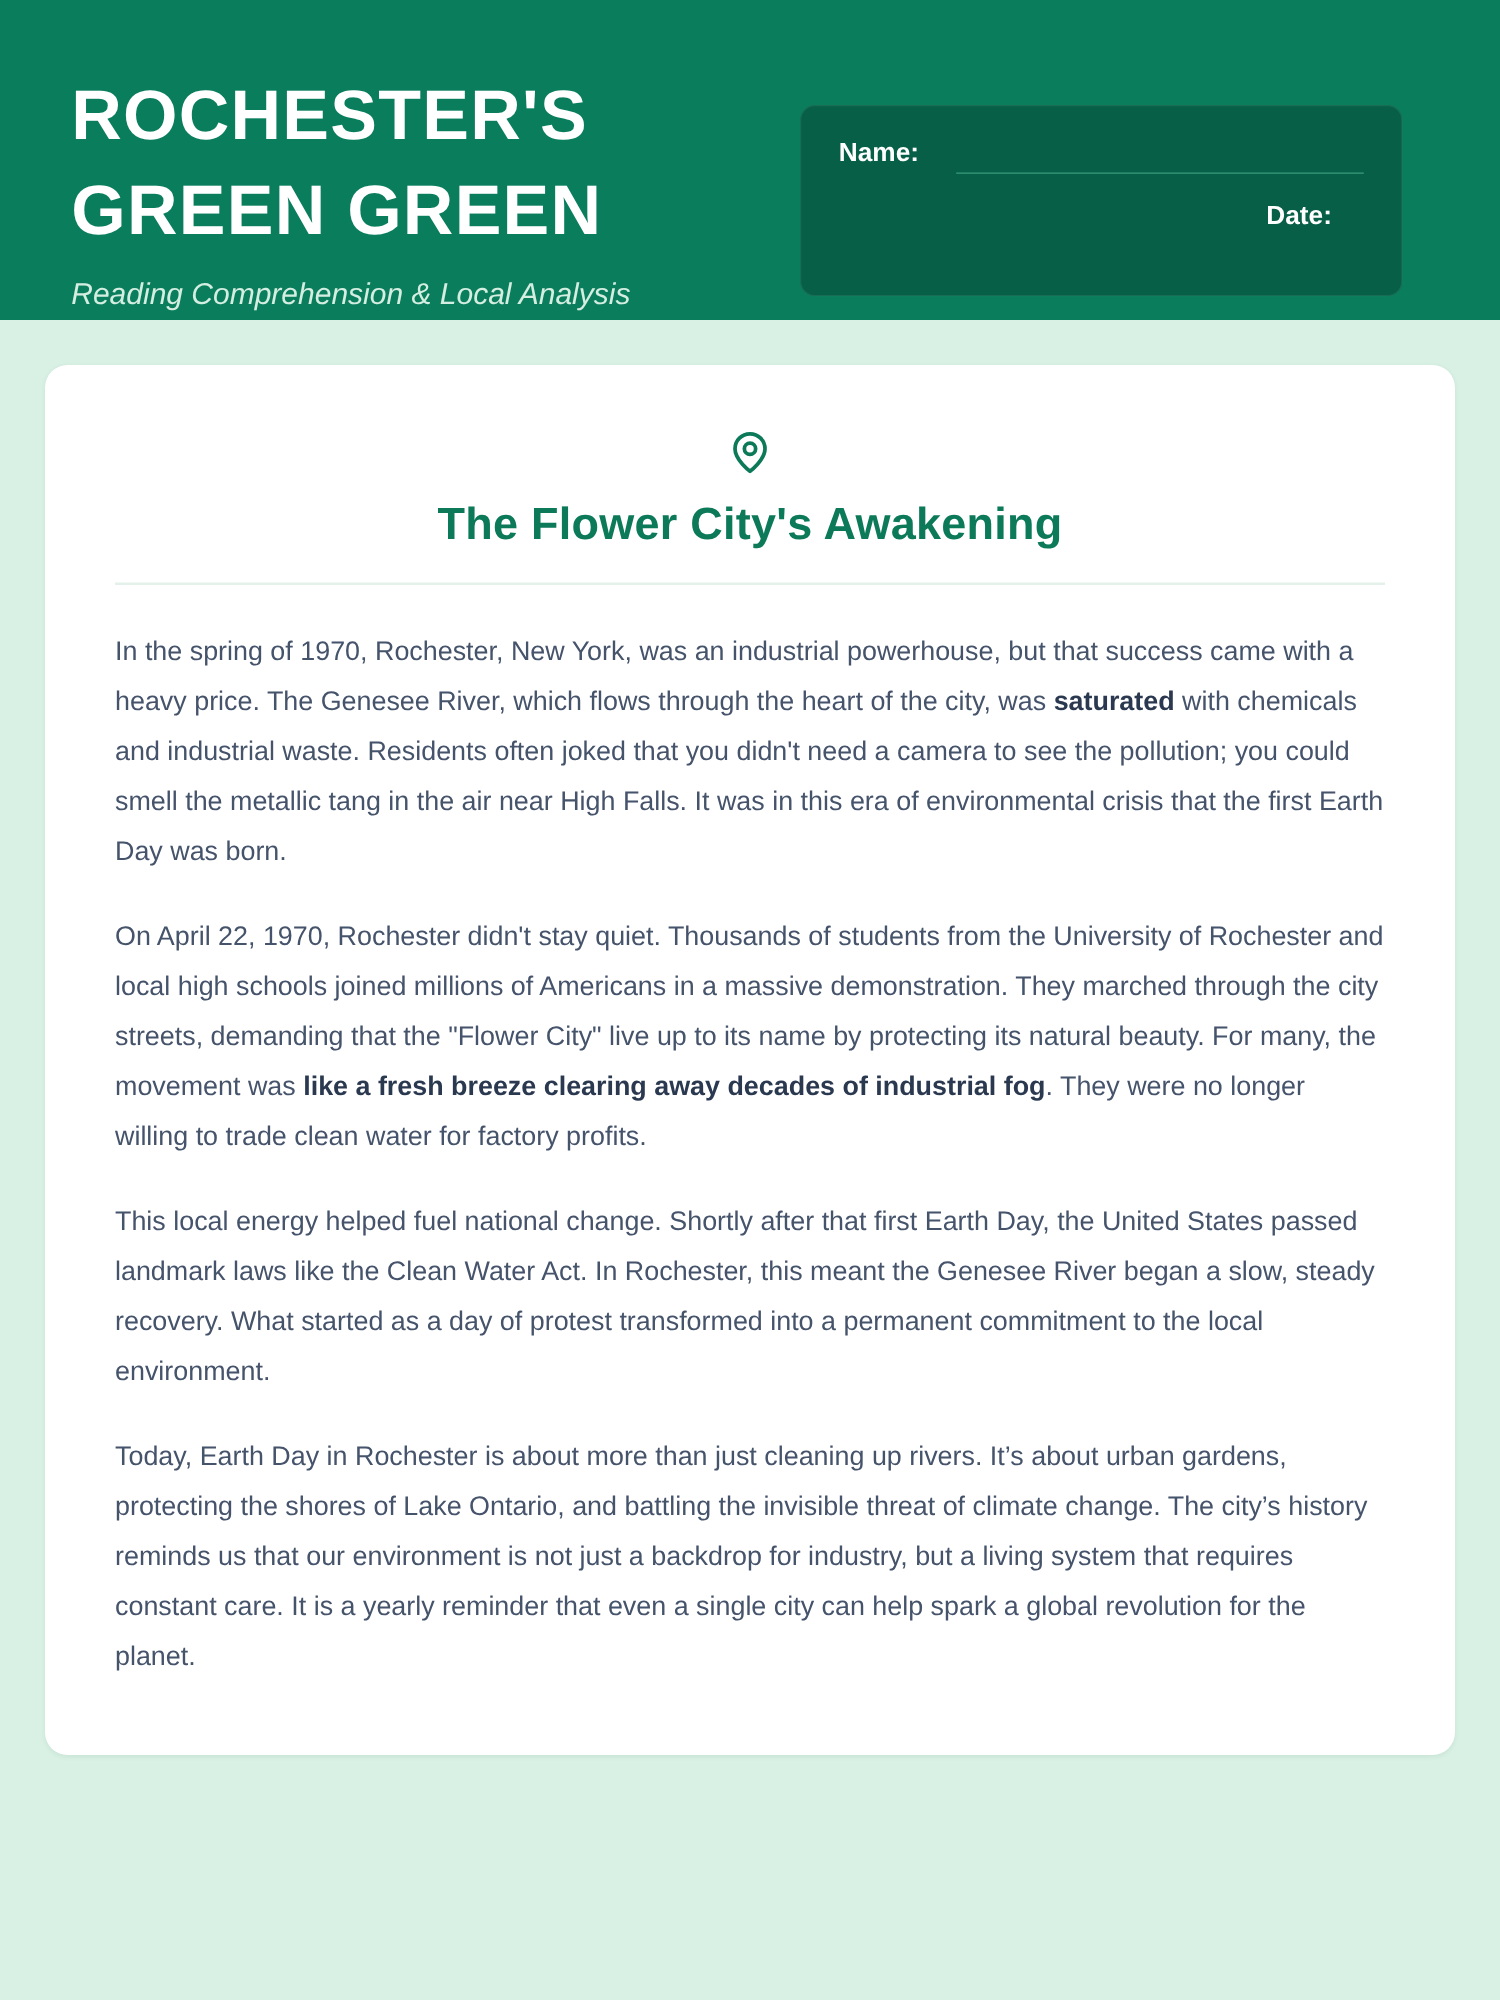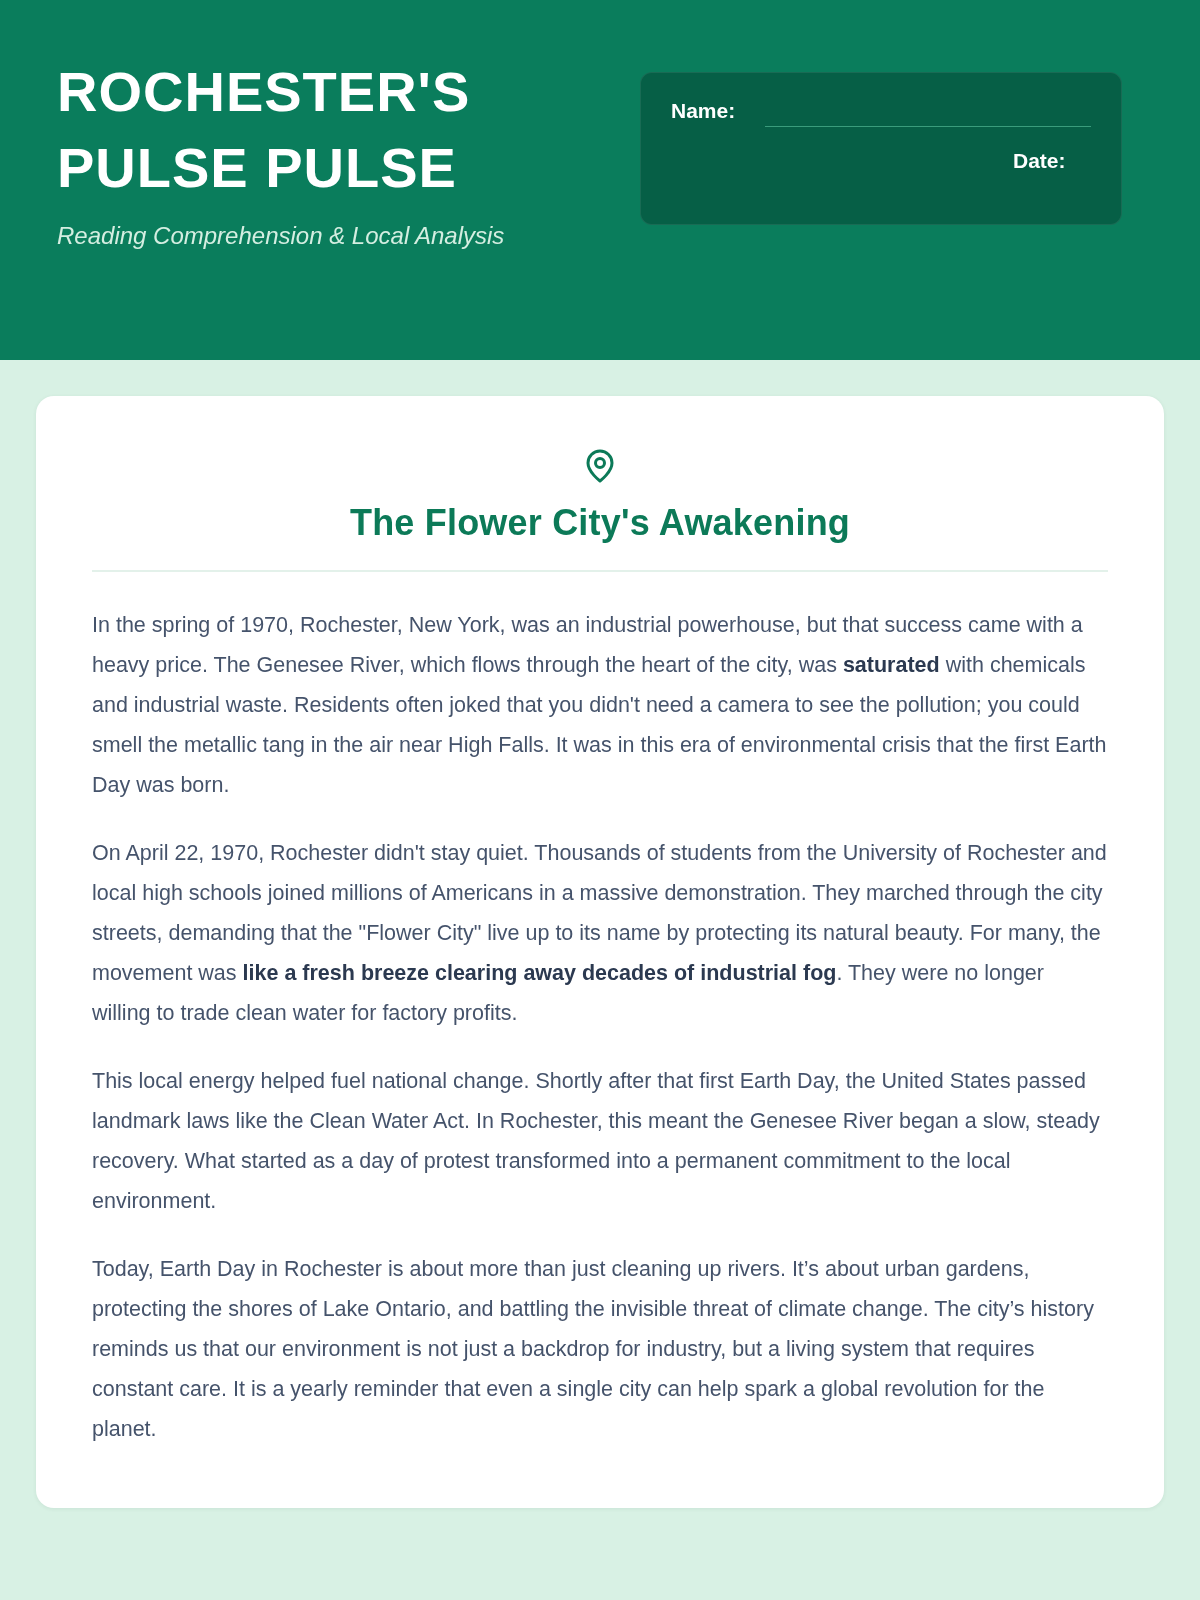--- a/index.html
+++ b/index.html
@@ -16,39 +16,39 @@
   html,body{margin:0;padding:0;}
   body{
     width:1200px;height:1600px;overflow:hidden;
     background:var(--page-bg);
     font-family:"Liberation Sans", sans-serif;
   }
   .header{
     background:var(--header-bg);
     padding:54px 57px 60px;
     position:relative;
-    height:360px;
+    height:256px;
   }
   .header h1{
     margin:0;
     color:#ffffff;
     font-size:56px;
     font-weight:700;
     letter-spacing:1px;
     line-height:1.36;
   }
   .subtitle{
     margin-top:16px;
     font-size:24px;
     font-style:italic;
     color:#d4eee1;
   }
   .name-date-box{
     position:absolute;
-    top:72px;right:78px;
+    top:84px;right:78px;
     width:482px;
     background:var(--box-bg);
     border:1px solid rgba(255,255,255,0.08);
     border-radius:12px;
     padding:26px 30px 30px;
   }
   .nd-row{
     display:flex;
     align-items:flex-end;
     gap:16px;
@@ -108,21 +108,21 @@
   .passage p:first-of-type{margin-top:34px;}
   .passage strong{
     color:var(--bold-text);
     font-weight:700;
   }
 </style>
 </head>
 <body>
 
 <header class="header">
-  <h1><span>ROCHESTER'S</span><br><span>PULSE PULSE</span></h1>
+  <h1><span>ROCHESTER'S</span><br><span>GREEN GREEN</span></h1>
   <div class="subtitle">Reading Comprehension &amp; Local Analysis</div>
 
   <div class="name-date-box">
     <div class="nd-row">
       <span class="nd-label">Name:</span>
       <span class="nd-line"></span>
     </div>
     <div class="nd-row">
       <span class="nd-label">Date:</span>
       <span class="nd-line"></span>

